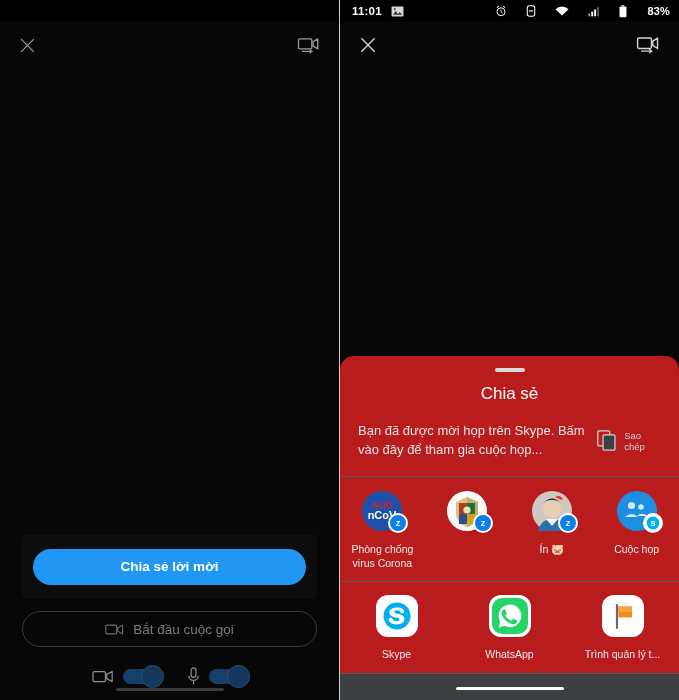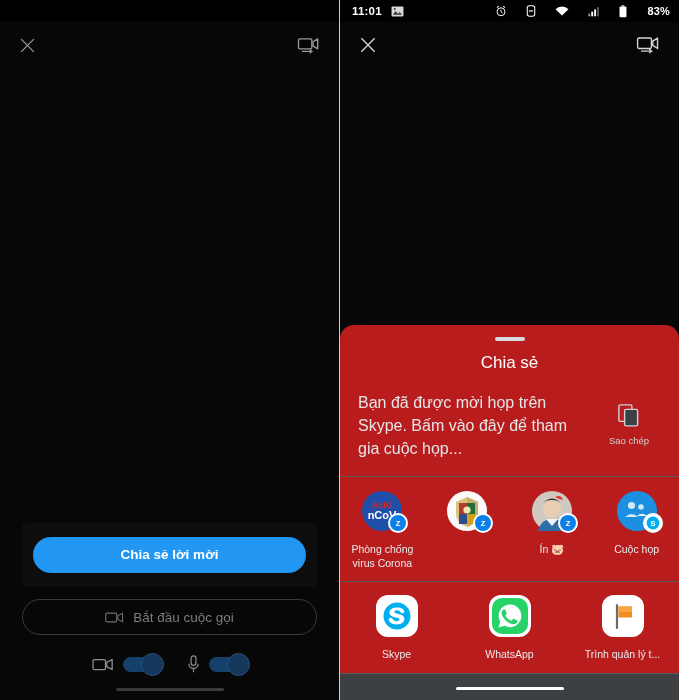--- a/index.html
+++ b/index.html
@@ -35,21 +35,21 @@
     position:relative; height:46px; width:100%;
     display:flex; align-items:center; justify-content:space-between;
     padding:0 18px;
   }
   .icon-btn{ display:flex; align-items:center; justify-content:center; cursor:pointer; }
 
   
   .preview{ position:absolute; inset:22px 0 0 0; background:#070707; }
 
   .bottom-ctrl{
-    position:absolute; left:0; right:0; bottom:12px;
+    position:absolute; left:0; right:0; bottom:0;
     padding:0 0 14px 0;
   }
   .invite-card{
     margin:0 22px 12px 22px;
     background:#0d0d0d;
     border-radius:4px;
     padding:14px 11px;
   }
   .btn-primary{
     display:block; width:100%;
@@ -101,24 +101,24 @@
   }
   .sheet-title{
     text-align:center; color:#fff;
     font-size:17px; margin:12px 0 0 0; font-weight:normal;
   }
   .sheet-msg-row{
     display:flex; align-items:center;
     padding:18px 18px 16px 18px;
   }
   .sheet-msg{
-    flex:1; color:#e4e5e7; font-size:16px; line-height:1.45; padding-right:12px;
+    flex:1; color:#e4e5e7; font-size:13px; line-height:1.45; padding-right:12px;
   }
   .copy-act{
-    width:64px; display:flex; flex-direction:column;
+    width:64px; display:flex; flex-direction:row;
     align-items:center; gap:7px; cursor:pointer;
   }
   .copy-label{ color:#cfd1d4; font-size:9.5px; }
   .sheet-div{ height:1px; background:#56595c; }
   .app-row{ display:flex; padding:13px 0 11px 0; }
   .app-cell{
     flex:1; display:flex; flex-direction:column;
     align-items:center; gap:11px; cursor:pointer; padding:0 4px;
   }
   .app-label{

